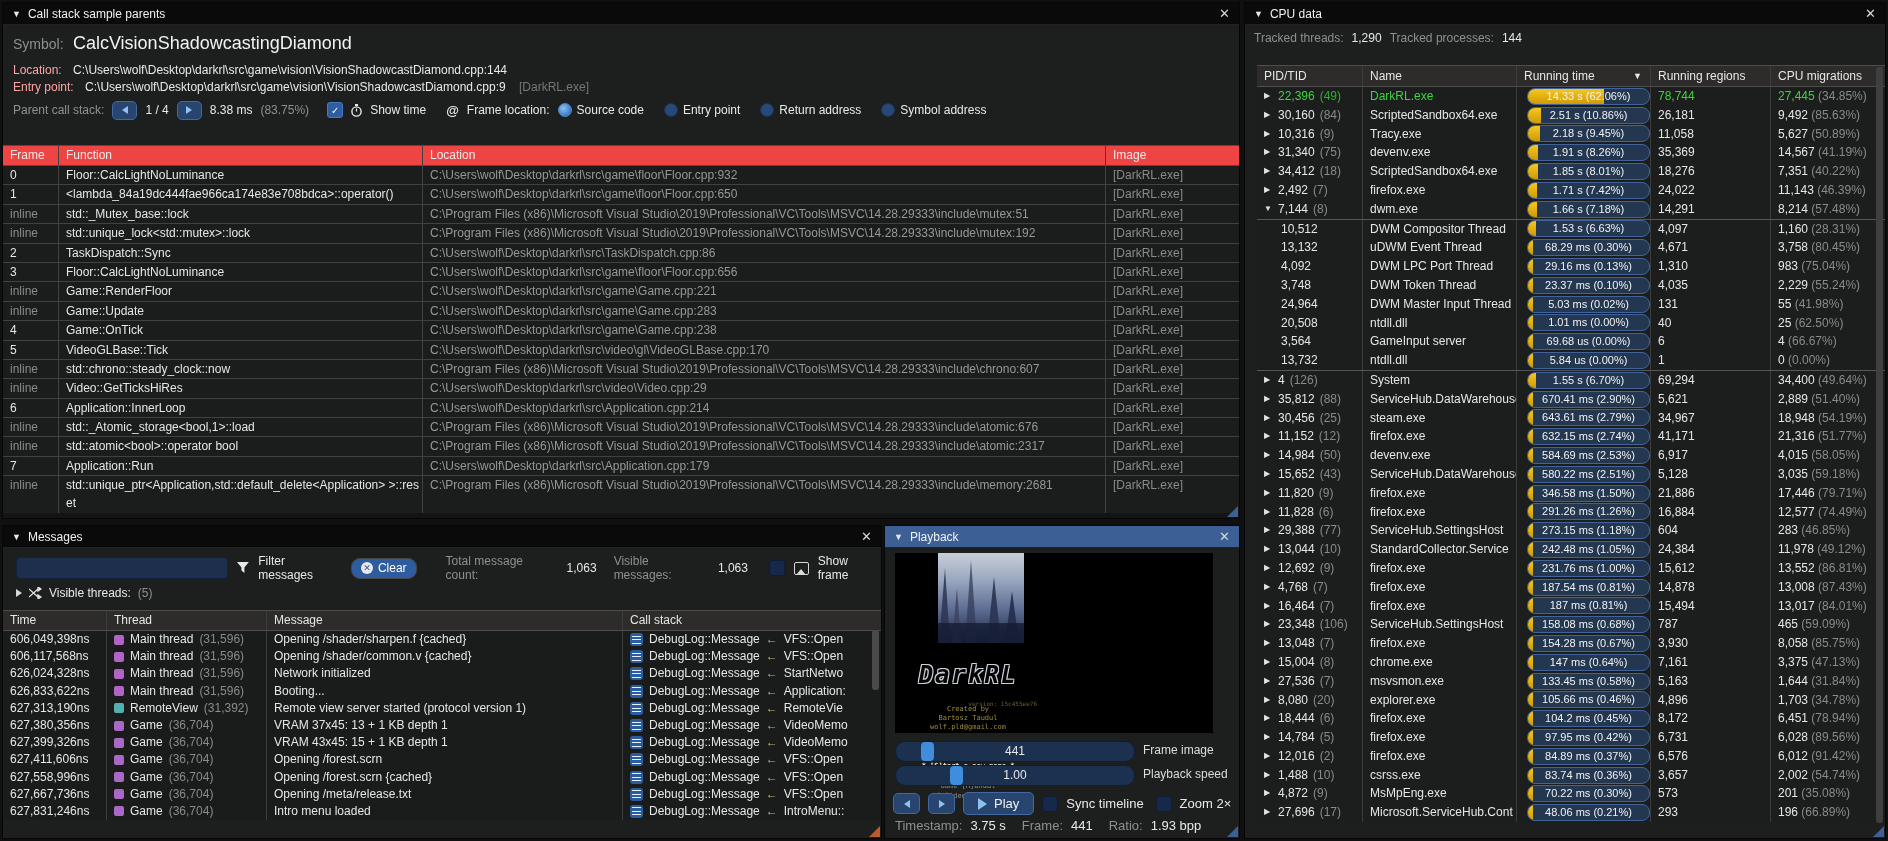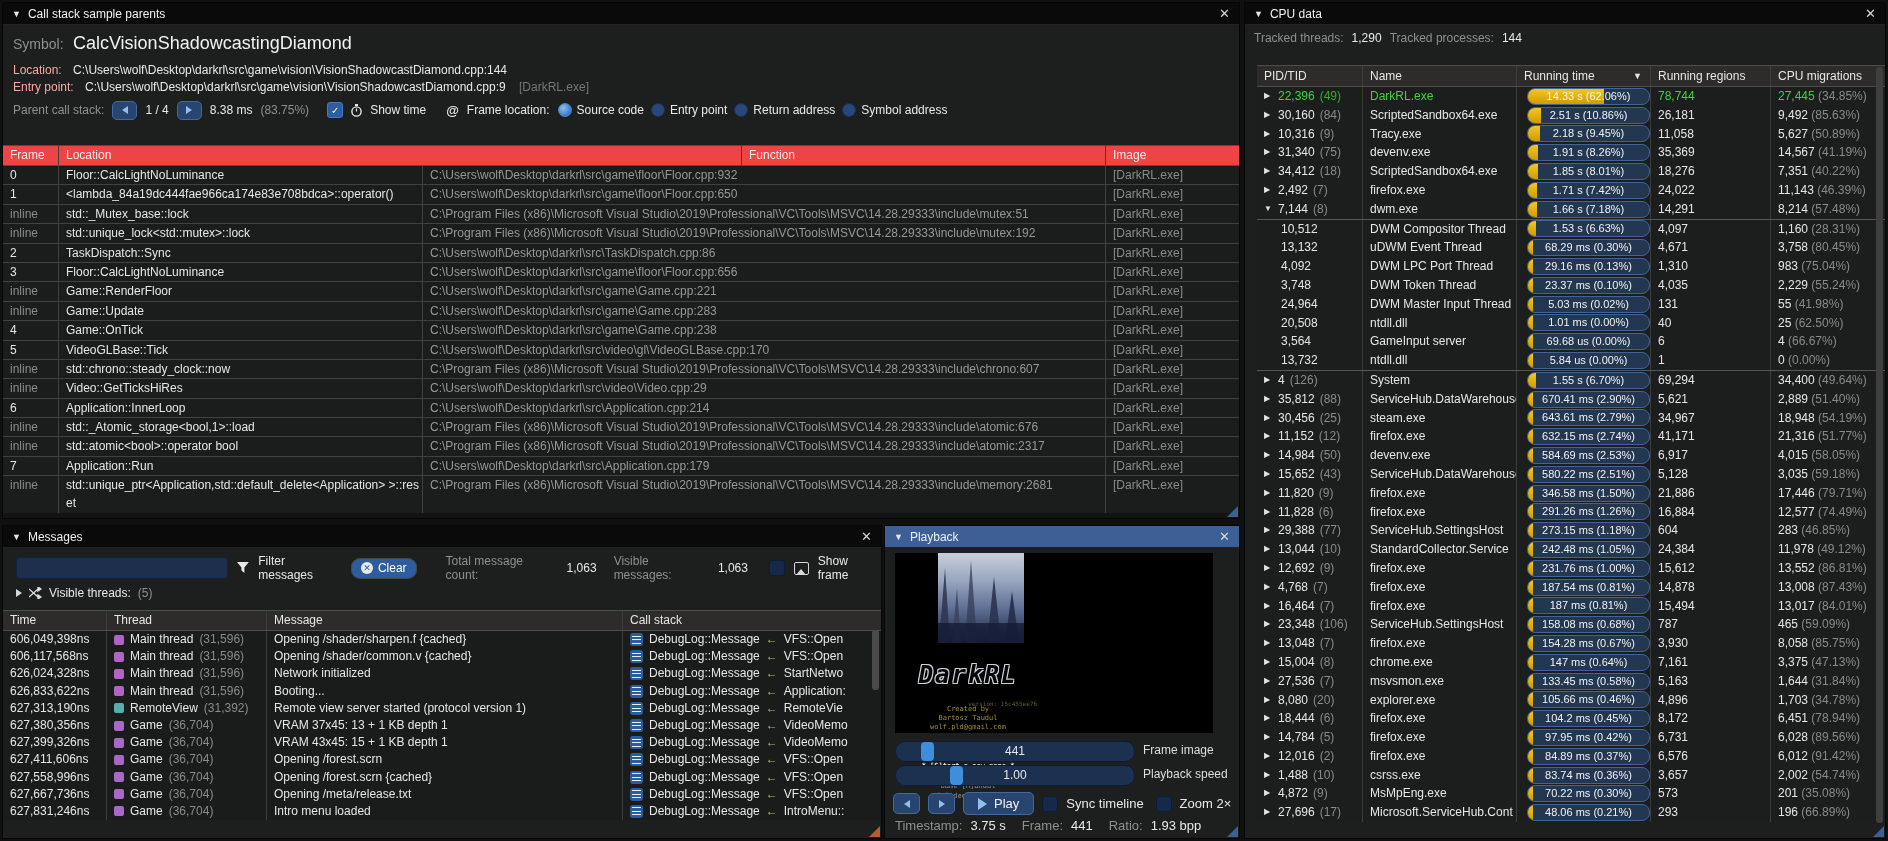--- a/index.html
+++ b/index.html
@@ -157,21 +157,21 @@
       <span class="graylbl">(83.75%)</span>
       <span class="cb checked" style="margin-left:10px">✓</span>
       <svg width="11" height="13" viewBox="0 0 11 13">
           <rect x="4" y="0" width="3" height="2" fill="#e8e8e8"></rect>
           <circle cx="5.5" cy="7.5" r="4.6" fill="none" stroke="#e8e8e8" stroke-width="1.4"></circle>
           <line x1="5.5" y1="7.5" x2="5.5" y2="4.5" stroke="#e8e8e8" stroke-width="1.2"></line>
         </svg>
       <span class="white">Show time</span>
       <span class="at-icon" style="margin-left:12px">@</span>
       <span class="white">Frame location:</span>
-      <span id="radio-group" style="display:flex;gap:1px;align-items:center">
+      <span id="radio-group" style="display:flex;gap:14px;align-items:center">
           <span class="ric">
             <span class="radio sel"></span>
             <span class="white">Source code</span>
           </span>
           <span class="ric">
             <span class="radio"></span>
             <span class="white">Entry point</span>
           </span>
           <span class="ric">
             <span class="radio"></span>
@@ -179,22 +179,22 @@
           </span>
           <span class="ric">
             <span class="radio"></span>
             <span class="white">Symbol address</span>
           </span>
         </span>
     </div>
     <div class="cs-table">
       <div class="cs-hrow">
         <div class="cell cc-frame">Frame</div>
+        <div class="cell cc-func">Function</div>
         <div class="cell cc-loc" style="color:#ececec">Location</div>
-        <div class="cell cc-func">Function</div>
         <div class="cell cc-img" style="color:#ececec">Image</div>
       </div>
       <div id="cs-rows">
           <div class="cs-row">
             <div class="cell cc-frame">0</div>
             <div class="cell cc-func">Floor::CalcLightNoLuminance</div>
             <div class="cell cc-loc">C:\Users\wolf\Desktop\darkrl\src\game\floor\Floor.cpp:932</div>
             <div class="cell cc-img">[DarkRL.exe]</div>
           </div>
           <div class="cs-row">

